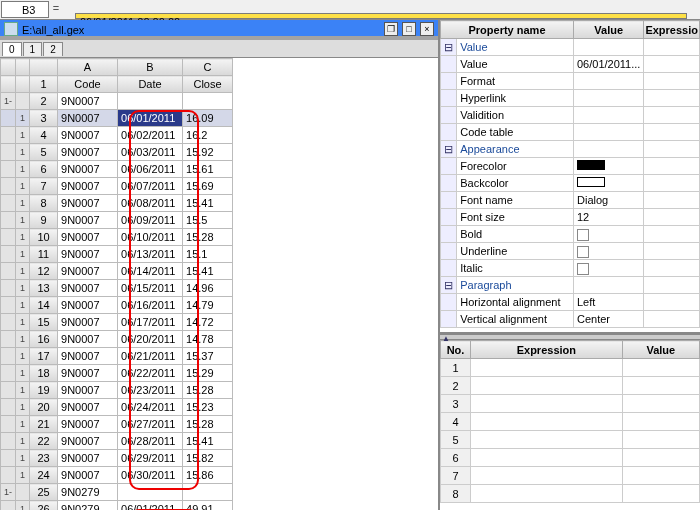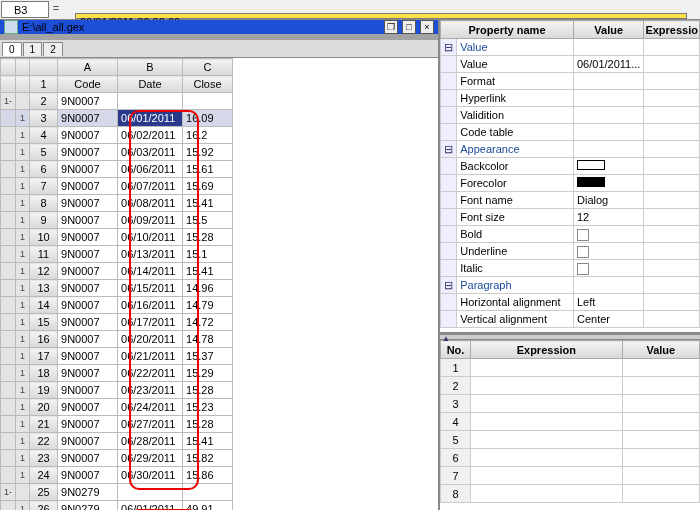--- a/index.html
+++ b/index.html
@@ -1,23 +1,23 @@
 <!DOCTYPE html>
 <html><head>
 <meta charset="utf-8">
 <style>
 html,body{margin:0;padding:0;font-family:Arial,sans-serif;font-size:11px;color:#000;background:#fff;width:700px;height:512px;overflow:hidden}
 *{box-sizing:border-box}
 .cell-ref-bar{display:flex;height:20px;border-bottom:1px solid #888;background:#f0f0f0}
-.cell-ref{width:48px;background:#fff;border:1px solid #7a7a7a;padding:2px 12px;margin:1px}
+.cell-ref{width:48px;background:#fff;border:1px solid #7a7a7a;padding:2px 20px;margin:1px}
 .cell-formula{flex:1;background:#fde047;border:1px solid #7a7a7a;padding:2px 4px;margin:13px}
 .eq{width:12px;text-align:center;line-height:16px;color:#555}
 .main{display:flex;height:490px}
 .left-pane{width:440px;border-right:2px solid #888;display:flex;flex-direction:column}
-.doc-title{display:flex;align-items:center;height:20px;background:#1d4ed8;border-bottom:6px solid #a3a3a3;padding:0 4px;gap:4px}
+.doc-title{display:flex;align-items:flex-end;height:20px;background:#3b82f6;border-bottom:4px solid #a3a3a3;padding:0 4px;gap:4px}
 .doc-title .icon{width:14px;height:14px;background:#cde;border:1px solid #6a8;display:inline-block}
 .doc-title .spacer{flex:1}
 .winbtn{width:14px;height:14px;border:1px solid #555;background:#eee;font-size:9px;line-height:12px;text-align:center;cursor:pointer}
 .tabstrip{display:flex;height:18px;background:#ddd;border-bottom:1px solid #888;align-items:center;gap:1px;padding-left:2px}
 .tab{border:1px solid #888;border-bottom:none;background:#eee;padding:1px 6px;font-size:10px;cursor:pointer}
 .tab.active{background:#fff}
 .grid-wrap{flex:1;overflow:auto;position:relative}
 table.grid{border-collapse:collapse;table-layout:fixed}
 table.grid th,table.grid td{border:1px solid #bbb;height:17px;padding:0 3px;white-space:nowrap;overflow:hidden}
 table.grid th{background:linear-gradient(#f4f4f4,#d8d8d8);font-weight:normal;text-align:center}
@@ -356,28 +356,28 @@
               <td></td>
             </tr>
             <tr class="cat">
               <td class="expander">⊟</td>
               <td class="pn">Appearance</td>
               <td></td>
               <td></td>
             </tr>
             <tr>
               <td class="expander"></td>
+              <td class="pn indent">Forecolor</td>
+              <td><span class="swatch" style="background:#000000"></span></td>
+              <td></td>
+            </tr>
+            <tr>
+              <td class="expander"></td>
               <td class="pn indent">Backcolor</td>
               <td><span class="swatch" style="background:#ffffff"></span></td>
-              <td></td>
-            </tr>
-            <tr>
-              <td class="expander"></td>
-              <td class="pn indent">Forecolor</td>
-              <td><span class="swatch" style="background:#000000"></span></td>
               <td></td>
             </tr>
             <tr>
               <td class="expander"></td>
               <td class="pn indent">Font name</td>
               <td>Dialog</td>
               <td></td>
             </tr>
             <tr>
               <td class="expander"></td>

